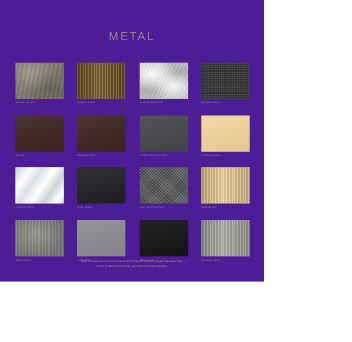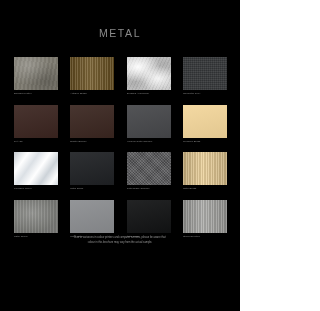--- a/index.html
+++ b/index.html
@@ -12,22 +12,22 @@
     width: 240px;
     height: 311px;
     overflow: hidden;
     font-family: "Liberation Sans", sans-serif;
     color: #6d6d6d;
     -webkit-font-smoothing: antialiased;
   }
   .page {
     position: relative;
     width: 240px;
-    height: 311px;
-    background: #000000;
+    height: 256px;
+    background: #4c1d95;
     box-sizing: border-box;
   }
 
   
   .title {
     position: absolute;
     top: 27px;
     left: 0;
     width: 240px;
     text-align: center;

